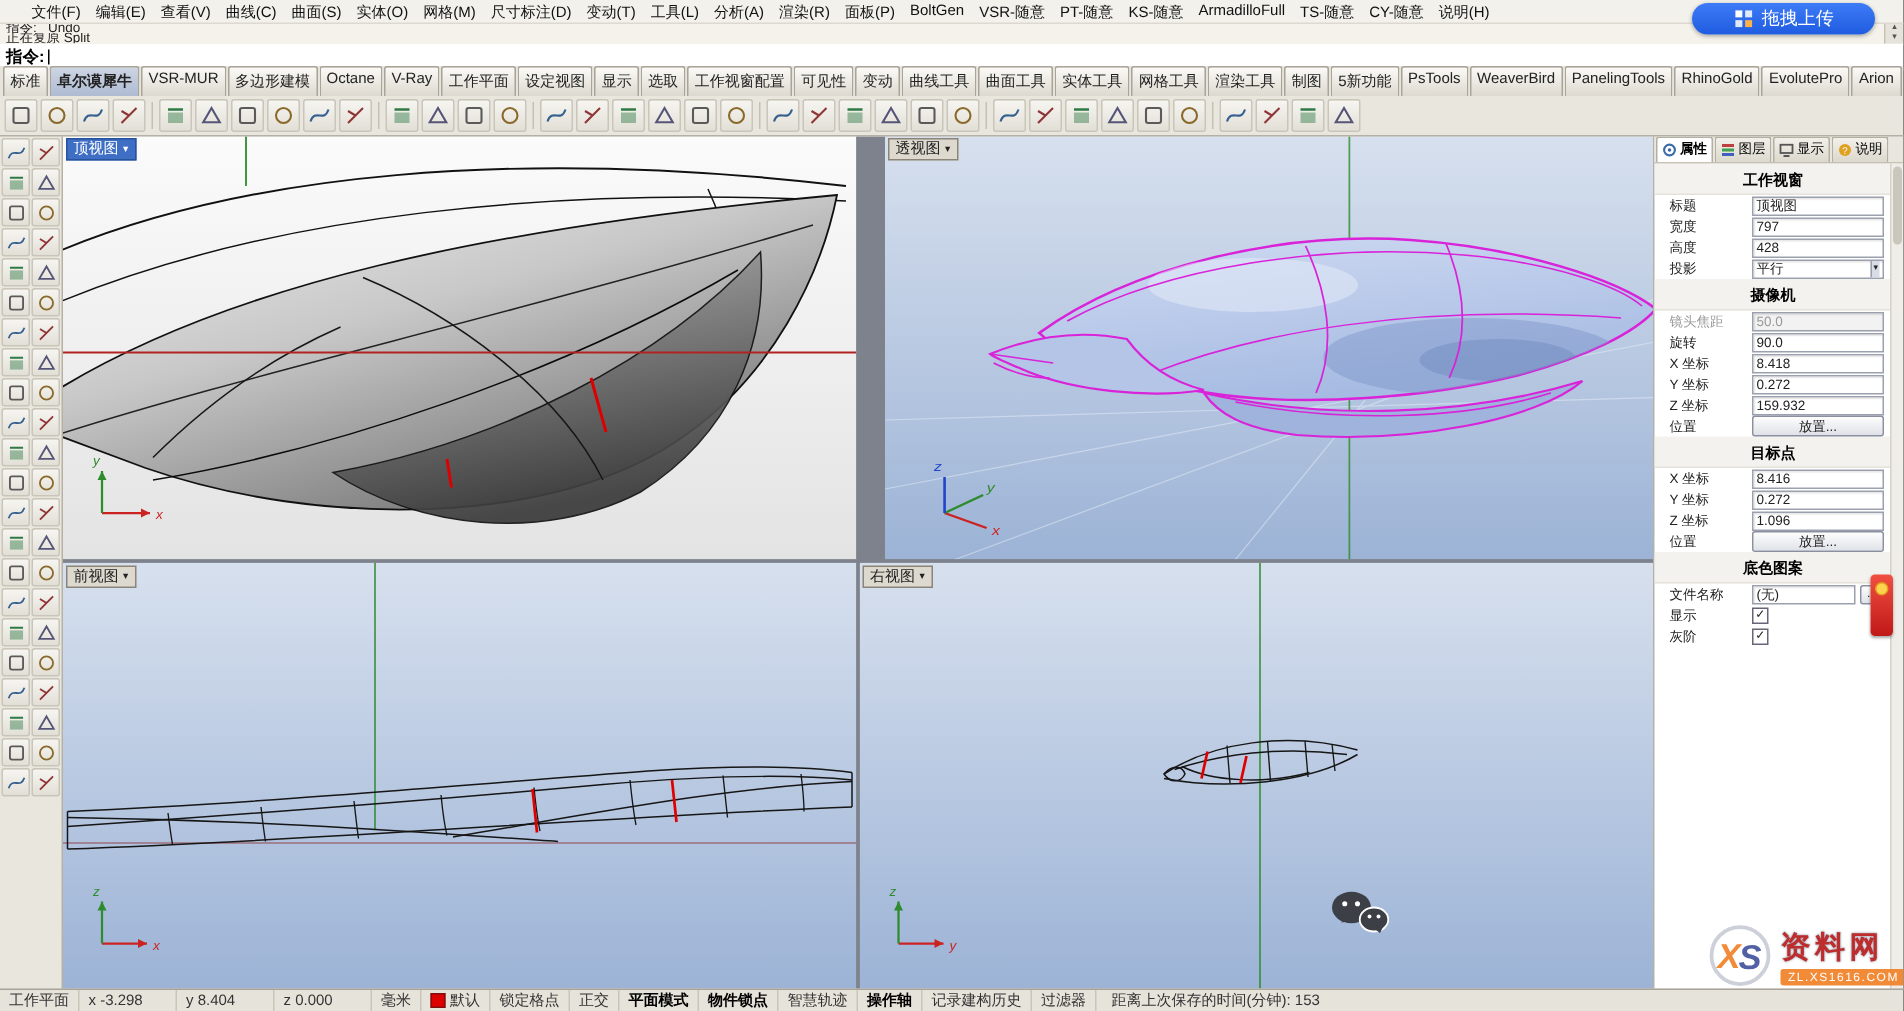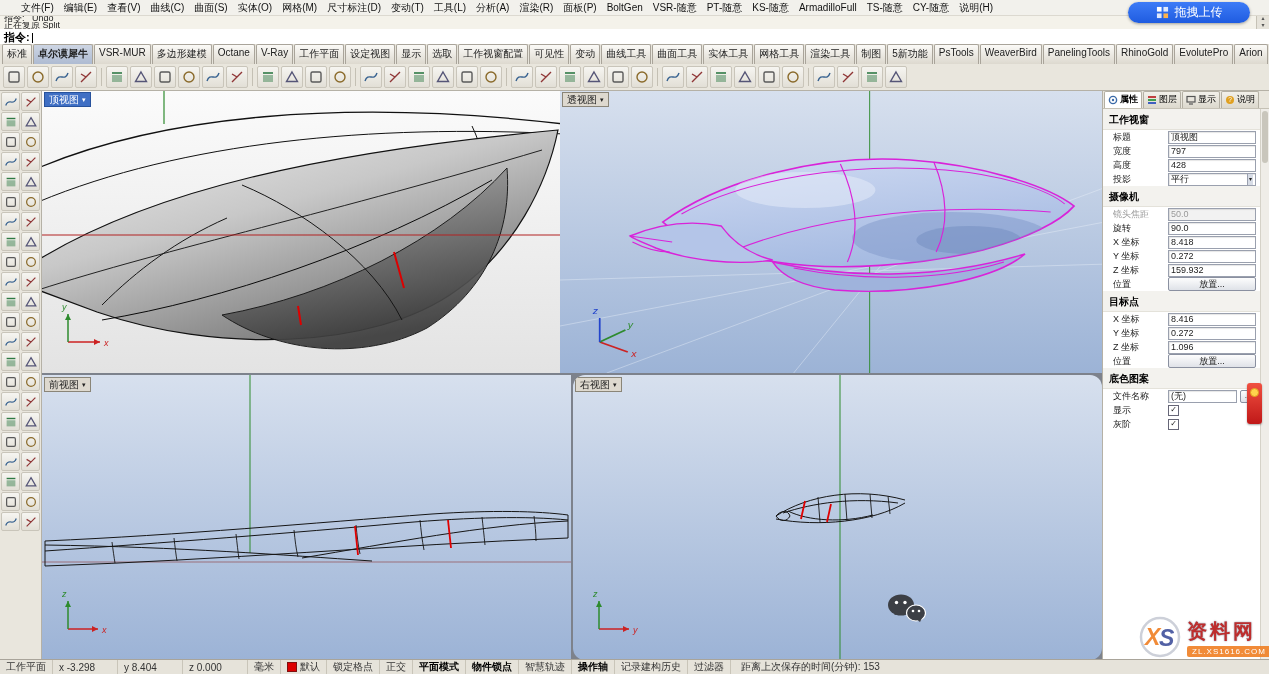--- a/index.html
+++ b/index.html
@@ -42,39 +42,39 @@
   #lefttools{position:absolute;top:90px;left:0;width:42px;bottom:14px;background:#e9e6dd;
              border-right:1px solid #b5b1a6;display:flex;flex-wrap:wrap;align-content:flex-start;
              padding:2px 1px;gap:1px;box-sizing:border-box;z-index:5;}
   .ltbtn{width:19px;height:19px;border-radius:2px;background:linear-gradient(#f6f5f1,#e2dfd6);
          border:1px solid #c9c5ba;box-sizing:border-box;display:flex;align-items:center;justify-content:center;}
   .ltbtn svg{width:14px;height:14px;display:block;}
   
   #viewwrap{position:absolute;left:42px;top:90px;width:1060px;height:570px;background:#7d828c;}
   .viewport{position:absolute;overflow:hidden;}
   #vp-tl{left:0;top:0;width:529px;height:283px;}
-  #vp-tr{left:518px;top:0;width:618px;height:283px;}
+  #vp-tr{left:548px;top:0;width:618px;height:283px;}
   #vp-bl{left:0;top:285px;width:529px;height:285px;text-align:right;}
-  #vp-br{left:531px;top:285px;width:529px;height:285px;border-radius:12px;}
+  #vp-br{left:531px;top:285px;width:529px;height:285px;}
   .viewport svg{display:block;width:100%;height:100%;}
   .vplabel{position:absolute;top:2px;left:2px;font-size:10px;padding:1px 4px;background:#ded9cf;
            border:1px solid #8a8578;color:#222;display:flex;gap:3px;align-items:center;z-index:6;line-height:11px;}
   .vplabel.active{background:#3f6fc4;color:#fff;border-color:#27529c;}
   .varrow{font-size:7px;}
   .ax{font-family:"Liberation Sans",sans-serif;font-size:9px;font-style:italic;}
   
   #rightpanel{position:absolute;left:1102px;top:90px;width:167px;bottom:14px;background:#fff;
               border-left:1px solid #b5b1a6;box-sizing:border-box;z-index:5;}
   #ptabs{height:18px;background:#e9e6dd;border-bottom:1px solid #c5c1b5;display:flex;align-items:flex-end;padding:0 1px;gap:1px;}
   .ptab{display:flex;align-items:center;gap:2px;font-size:9px;padding:1px 3px 2px;border:1px solid #b3afa3;
         border-bottom:none;background:linear-gradient(#f2f0ea,#dcd8cd);border-radius:2px 2px 0 0;}
   .ptab.active{background:#fff;font-weight:bold;}
   .pticon svg{width:10px;height:10px;display:block;}
   #pbody{position:absolute;top:19px;left:0;right:8px;bottom:0;overflow:hidden;}
-  .psec{font-size:10px;font-weight:bold;color:#000;padding:4px 6px 2px;background:#f3f2ee;border-bottom:1px solid #e4e2da;}
+  .psec{font-size:10px;font-weight:bold;color:#000;padding:4px 6px 2px;background:#f3f2ee;border-bottom:1px solid #e4e2da;text-align:center;}
   .prow{display:flex;align-items:center;height:14px;padding:0 5px 0 10px;font-size:9px;color:#222;gap:3px;}
   .prow.disabled{color:#999;}
   .plabel{flex:0 0 52px;white-space:nowrap;overflow:hidden;}
   .pval{flex:1;height:11px;border:1px solid #9aa0ae;background:#fff;box-shadow:inset 1px 1px 1px rgba(0,0,0,.10);
         font-size:9px;padding:0 2px;display:flex;align-items:center;white-space:nowrap;overflow:hidden;}
   .pval.disabled{color:#999;background:#f2f2f2;}
   .pval.sel{justify-content:space-between;}
   .pdrop{background:#d7dce6;border-left:1px solid #9aa0ae;font-size:6px;line-height:9px;padding:0 1px;align-self:stretch;display:flex;align-items:center;}
   .pbtn{flex:1;text-align:center;border:1px solid #8a90a0;background:linear-gradient(#fdfdfd,#dfe2e8);
         border-radius:2px;font-size:9px;height:12px;line-height:12px;}

